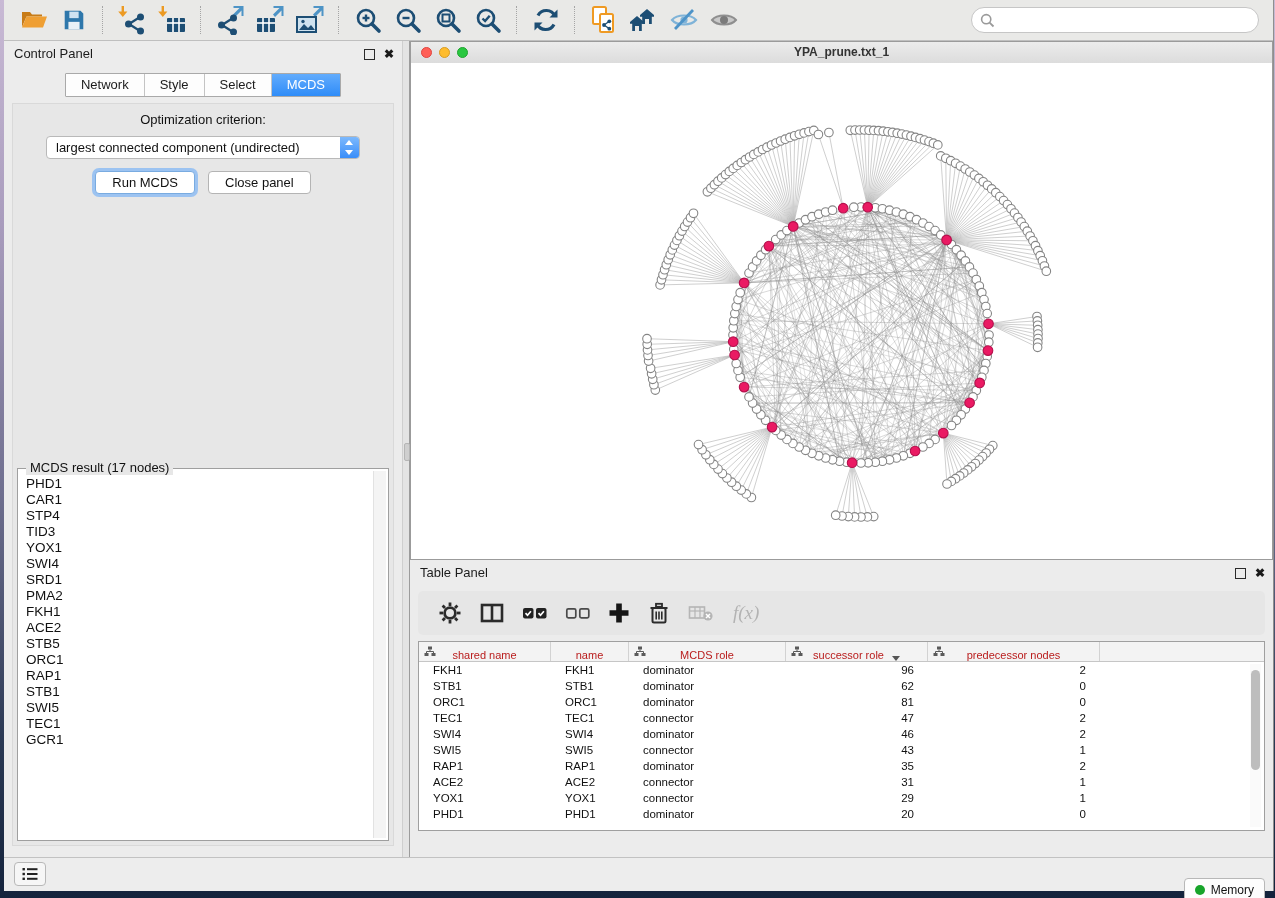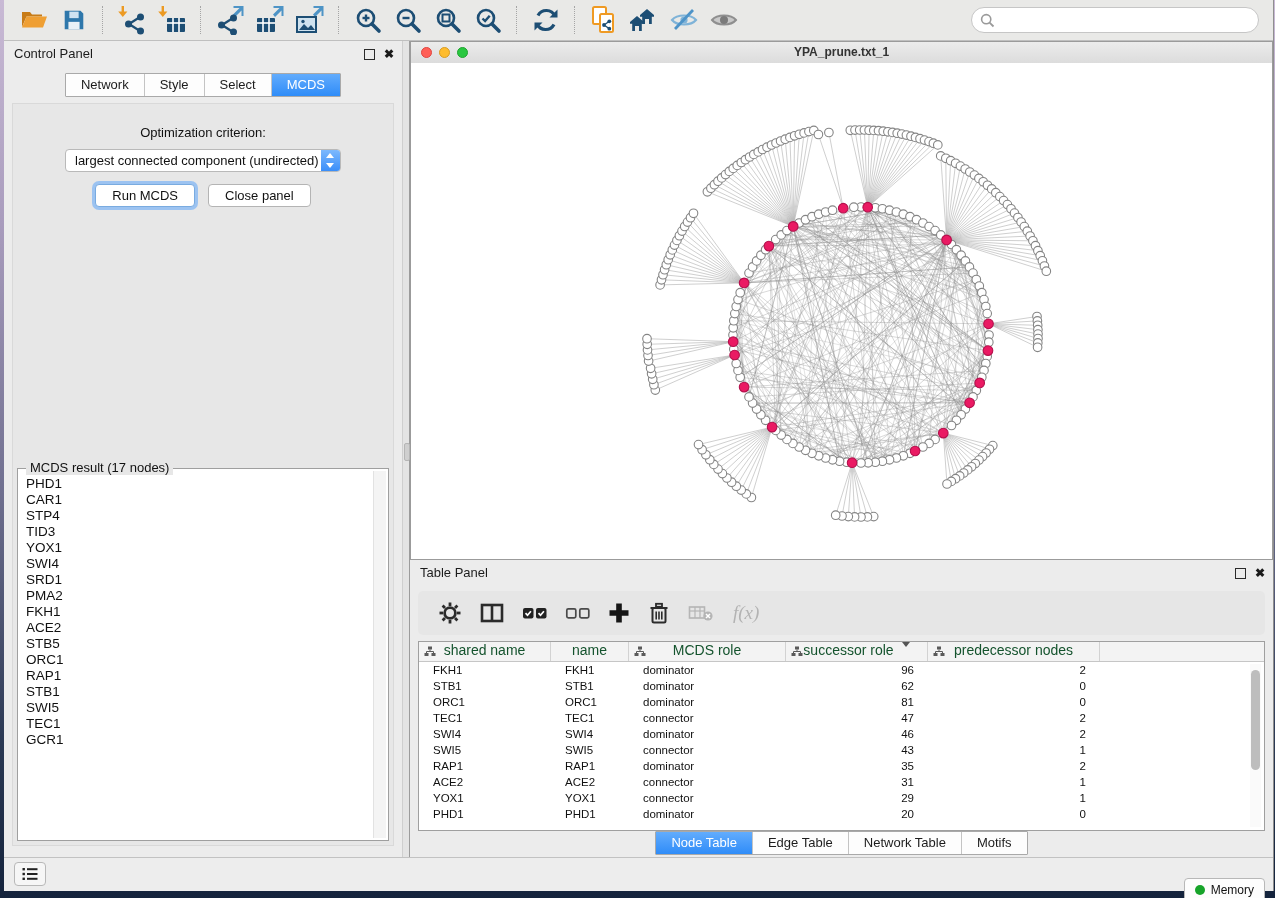--- a/index.html
+++ b/index.html
@@ -31,23 +31,23 @@
 
   
   .seg{display:inline-flex;border:1px solid #a9a9a9;border-radius:1px;background:#fff;overflow:hidden;height:22px;}
   .seg .segtab{padding:0 15px;font-size:13px;line-height:22px;color:#1c1c1c;border-left:1px solid #c4c4c4;cursor:pointer;background:#fdfdfd;}
   .seg .segtab:first-child{border-left:none;}
   .seg .segtab.active{background:linear-gradient(#62acfd,#2f8cf8);color:#fff;}
   .tabbar{display:flex;justify-content:center;margin-top:6px;}
 
   
   .cp-body{position:absolute;top:62px;left:8px;right:8px;bottom:12px;background:#e7e7e7;border:1px solid #d9d9d9;box-sizing:border-box;}
-  .opt-label{text-align:center;margin-top:21px;font-size:13px;color:#111;}
+  .opt-label{text-align:center;margin-top:8px;font-size:13px;color:#111;}
   .select-row{display:flex;justify-content:center;margin-top:9px;}
-  .cselect{width:276px;height:23px;background:#fff;border:1px solid #b9b9b9;border-radius:4px;display:flex;align-items:center;box-sizing:border-box;position:relative;cursor:pointer;}
+  .cselect{width:314px;height:23px;background:#fff;border:1px solid #b9b9b9;border-radius:4px;display:flex;align-items:center;box-sizing:border-box;position:relative;cursor:pointer;}
   .cselect .val{flex:1;font-size:13px;padding-left:9px;color:#111;white-space:nowrap;}
   .stepper{width:19px;height:21px;border-radius:0 3px 3px 0;background:linear-gradient(#7db9fd,#3a8ef9);position:relative;}
   .stepper i{position:absolute;left:5px;width:0;height:0;border-left:4.5px solid transparent;border-right:4.5px solid transparent;}
   .stepper .up{top:3px;border-bottom:5px solid #fff;}
   .stepper .dn{bottom:3px;border-top:5px solid #fff;}
   .btn-row{display:flex;justify-content:center;gap:13px;margin-top:12px;}
   .cp-btn{height:23px;padding:0 16px;font-size:13px;background:#fff;border:1px solid #b4b4b4;border-radius:4px;color:#111;cursor:pointer;}
   .cp-btn.focused{box-shadow:0 0 0 3px rgba(95,165,250,.55);border-color:#79abe0;}
 
   .groupbox{position:absolute;left:4px;right:4px;top:364px;bottom:4px;border:1px solid #9f9f9f;background:#fff;}
@@ -61,21 +61,21 @@
   .lights{position:absolute;left:10px;top:5px;display:flex;gap:7px;}
   .light{width:11px;height:11px;border-radius:50%;display:inline-block;box-sizing:border-box;}
   .net-canvas{position:absolute;top:21px;left:0;right:0;bottom:0;background:#fff;overflow:hidden;}
 
   
   .table-panel{position:absolute;top:519px;left:0;right:0;bottom:0;background:#ececec;}
   .tp-toolbar{position:absolute;top:31px;left:8px;right:8px;height:44px;background:#e6e6e6;border-radius:5px;display:flex;align-items:center;gap:17px;padding-left:20px;box-sizing:border-box;}
   .tp-btn{border:none;background:transparent;padding:0;display:flex;align-items:center;justify-content:flex-start;cursor:pointer;}
   .tp-table{position:absolute;top:81px;left:8px;right:8px;bottom:27px;background:#fff;border:1px solid #9f9f9f;box-sizing:border-box;overflow:hidden;}
   .tp-head{height:19px;display:flex;background:#f3f3f3;border-bottom:1px solid #c6c6c6;}
-  .th{position:relative;display:flex;align-items:flex-start;justify-content:center;font-size:14px;color:#14532d;border-right:1px solid #d2d2d2;box-sizing:border-box;gap:5px;}
+  .th{position:relative;display:flex;align-items:flex-end;justify-content:center;font-size:11px;color:#b91c1c;border-right:1px solid #d2d2d2;box-sizing:border-box;gap:5px;}
   .th .treeicon{position:absolute;left:5px;top:4px;}
   .sort-chev{width:0;height:0;border-left:4px solid transparent;border-right:4px solid transparent;border-top:5px solid #555;margin-left:3px;}
   .tr{height:16px;display:flex;font-size:11.5px;color:#111;}
   .td{box-sizing:border-box;padding-left:14px;line-height:16px;white-space:nowrap;}
   .td.num{text-align:right;padding-left:0;padding-right:14px;}
   .tp-scrollbar{position:absolute;top:22px;right:3px;bottom:3px;width:11px;background:#fafafa;}
   .tp-scrollbar .thumb{position:absolute;top:6px;left:1px;width:9px;height:100px;background:#bdbdbd;border-radius:5px;}
   .tp-tabs{position:absolute;bottom:3px;left:0;right:0;display:flex;justify-content:center;}
 
   
@@ -1237,28 +1237,20 @@
                   <div class="td" style="width: 78px;">PHD1</div>
                   <div class="td" style="width: 157px;">dominator</div>
                   <div class="td num" style="width: 142px;">20</div>
                   <div class="td num" style="width: 172px;">0</div>
                 </div>
               </div>
           <div class="tp-scrollbar">
                 <div class="thumb"></div>
               </div>
         </div>
-        <div class="tp-tabs">
-          <div class="seg" id="tp-tabs-seg">
-                <div class="segtab active">Node Table</div>
-                <div class="segtab">Edge Table</div>
-                <div class="segtab">Network Table</div>
-                <div class="segtab">Motifs</div>
-              </div>
-        </div>
       </div>
     </div>
   </div>
 
   <div class="statusbar">
     <button class="sb-list">
       <svg width="18" height="16" viewBox="0 0 18 16">
         <g fill="#222">
               <rect x="1.5" y="2" width="2.4" height="2.4"></rect>
               <rect x="1.5" y="6.8" width="2.4" height="2.4"></rect>

